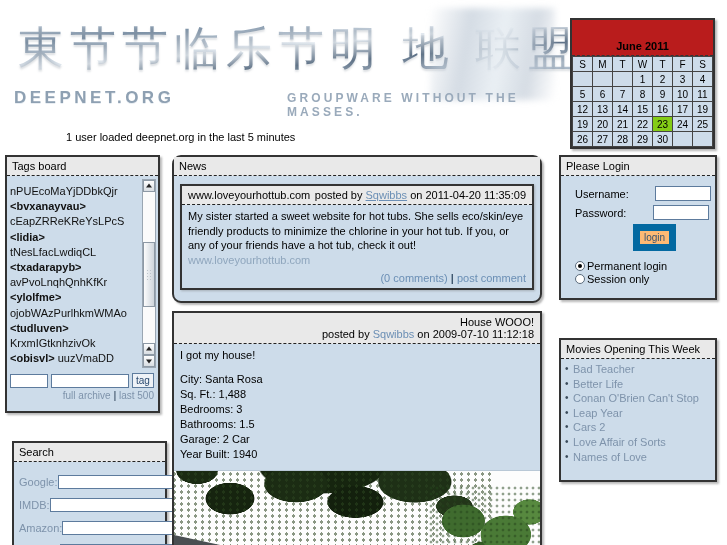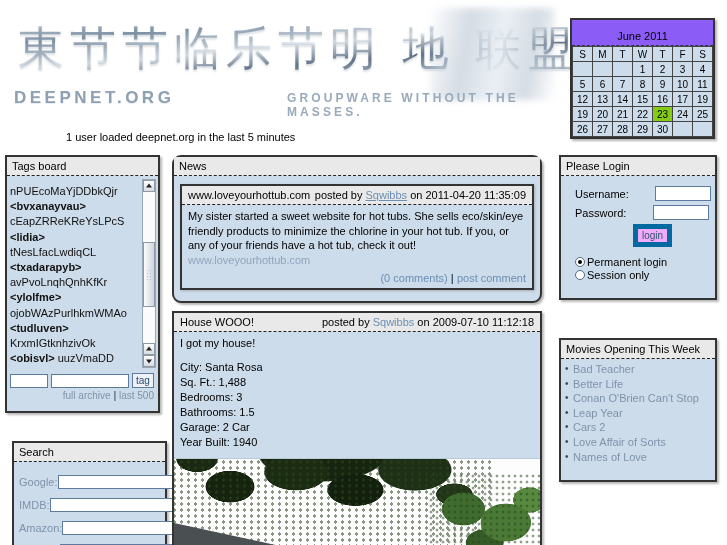--- a/index.html
+++ b/index.html
@@ -58,23 +58,24 @@
   
   #calendar {
     position: absolute; left: 570px; top: 18px;
     border: 2px solid #333;
     background: #e8e8e8;
     box-shadow: 2px 2px 2px rgba(90,90,90,0.45);
   }
   #calendar .cal-title {
     text-align: center;
     font-size: 11px;
-    padding: 10px 0 3px 0;
-    background: #8b5cf6;
+    padding: 20px 0 3px 0;
+    background: #b91c1c;
     border-bottom: 1px dashed #333;
+    font-weight: bold;
   }
   #calendar table { border-collapse: collapse; }
   #calendar td, #calendar th {
     width: 19px; height: 14px;
     border: 1px solid #444;
     text-align: center;
     font-size: 10px;
     font-weight: normal;
     background: #cddcea;
     color: #000;
@@ -204,20 +205,21 @@
   .post-foot { text-align: right; padding: 2px 6px 4px 6px; font-size: 11px; color: #6b8fb5; }
   .post-foot a { color: #6b8fb5; text-decoration: none; }
   .post-foot .sep { color: #3f576f; font-weight: bold; }
 
   .post2-head {
     display: flex; justify-content: space-between; align-items: flex-end;
     background: #e9e9e9;
     border-bottom: 1px dashed #222;
     font-size: 11px;
     padding: 3px 6px;
+    flex-direction: column;
   }
   .post2-body { padding: 4px 6px 2px 6px; font-size: 11px; line-height: 15px; }
   .post2-body .blank { height: 9px; }
 
   .photo {
     position: relative;
     margin: 6px 0 0 0;
     height: 86px;
     overflow: hidden;
     background: #ffffff;
@@ -267,21 +269,21 @@
   .login-form { padding: 10px 6px 4px 6px; }
   .lrow { display: flex; align-items: center; justify-content: flex-start; margin-bottom: 4px; gap: 26px; }
   .lrow label { width: 58px; font-size: 11px; text-align: left; margin-left: 8px; }
   .lrow input {
     width: 56px; height: 15px; border: 1px solid #5d7b9d; background: #fff;
     box-sizing: border-box; font-size: 10px; padding: 0 2px;
     font-family: "Liberation Sans", sans-serif;
   }
   .login-btn-row { padding-left: 66px; margin-bottom: 9px; }
   .login-btn {
-    border: 5px solid #0369a1; background: #f0abfc; color: #36536f;
+    border: 7px solid #0369a1; background: #fdba74; color: #36536f;
     font-size: 10px; padding: 1px 4px; cursor: pointer;
   }
   .radio-row { display: flex; align-items: center; font-size: 11px; margin: 0 0 1px 8px; }
   .radio {
     width: 10px; height: 10px; border-radius: 50%;
     border: 1px solid #5a6b7c; background: #fff; margin-right: 2px;
     position: relative; box-sizing: border-box; flex: none;
   }
   .radio.on::after {
     content: ""; position: absolute; left: 2px; top: 2px;

